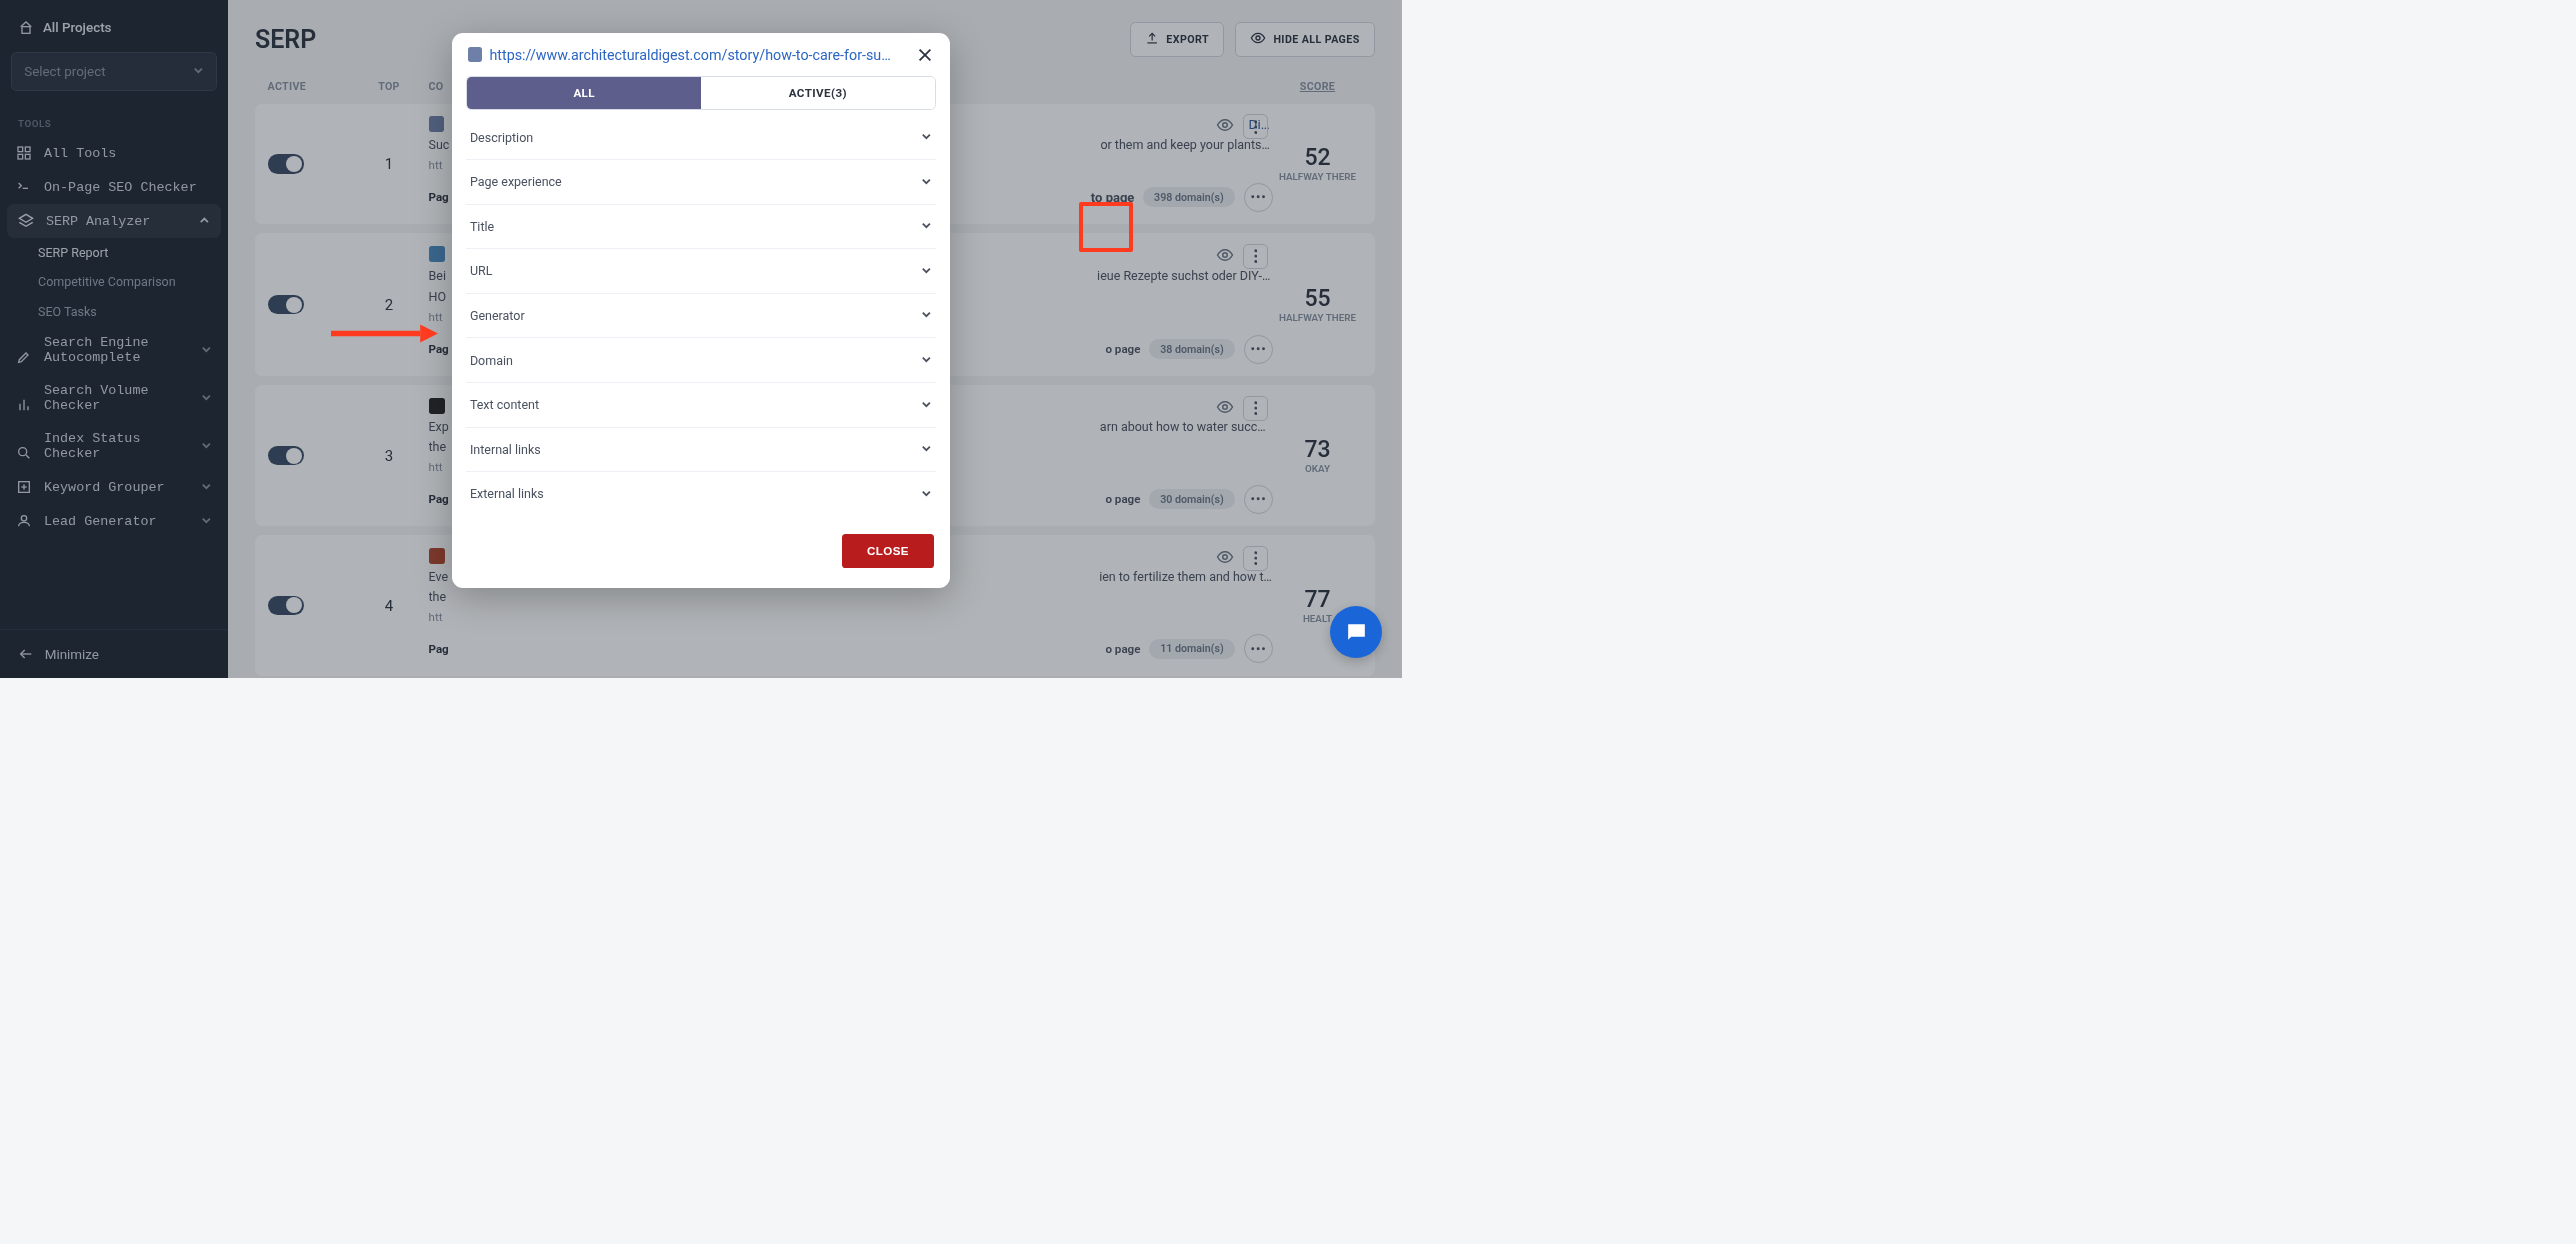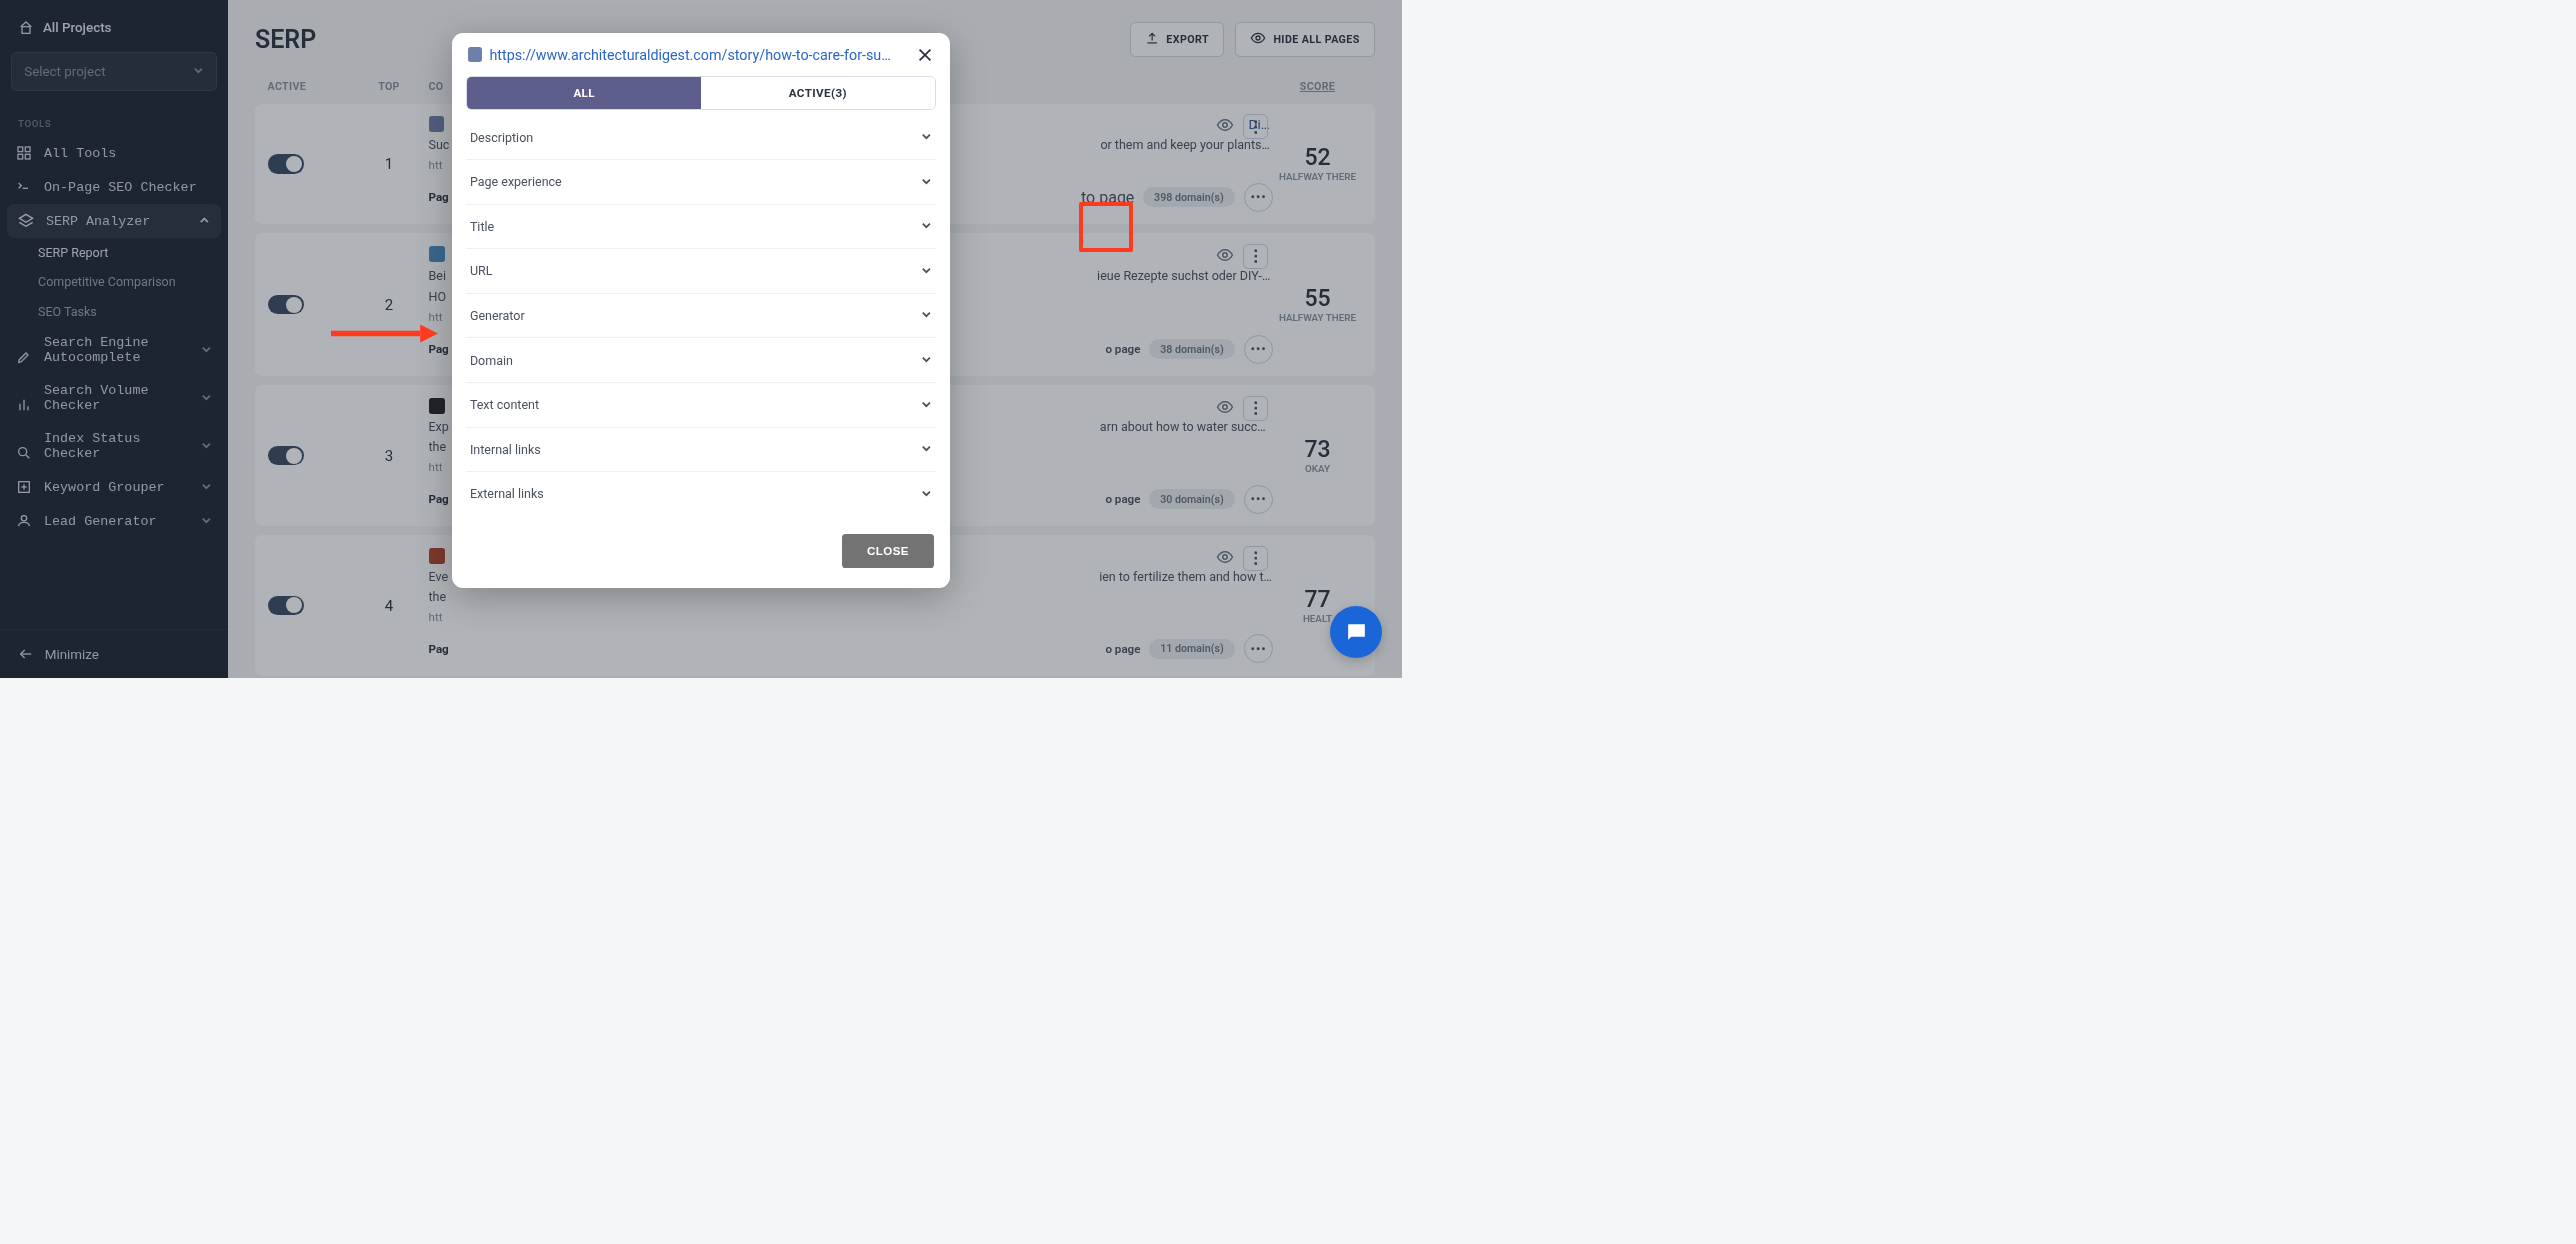--- a/index.html
+++ b/index.html
@@ -324,21 +324,21 @@
   font-size: 12.5px;
   color: #4a5260;
   cursor: pointer;
 }
 .modal-footer {
   display: flex;
   justify-content: flex-end;
   padding: 18px 16px 19.7px;
 }
 .btn-close {
-  background: #737373;
+  background: #b91c1c;
   color: #fff;
   font-weight: 700;
   font-size: 11.6px;
   letter-spacing: 0.4px;
   border: none;
   border-radius: 3.6px;
   padding: 10.7px 25px;
   cursor: pointer;
 }
 
@@ -584,21 +584,21 @@
       <div class="result-comp">
         <div class="comp-title-row">
           <span class="favicon" style="background:#6e7fa8"></span>
           <span class="comp-title"><span style="visibility:hidden">xxxxxxxxxxxxxxxxxxxxxxxxxxxxxxxxxxxxxxxxxxxxxxxxxxxxxxxxxxxxxxxxxxxxxxxxxxxxxxxxxxxxxxxxxxxxxxxxxxxxxxxxxxxxxxxxxxxxxxxx</span><span>Digest</span></span>
         </div>
         <div class="comp-snippet"><span>Suc</span><span style="visibility:hidden">xxxxxxxxxxxxxxxxxxxxxxxxxxxxxxxxxxxxxxxxxxxxxxxxxxxxxxxxxxxxxxxxxxxxxxxxxxxxxxxxxxxxxxxxxxxxxxxxxxxxxxxxx</span><span>or them and keep your plants alive and thriving</span></div>
         <div class="comp-url">htt</div>
         <div class="comp-footer">
           <span class="footer-label">Pag</span>
           <span style="flex:1"></span>
-          <span style="font-size:16px;color:#4a5260;font-weight:400"> to page</span>
+          <span style="font-size:13px;color:#4a5260;font-weight:700"> to page</span>
           <span class="badge-pill">398 domain(s)</span>
           <div class="triple-dot">
             <svg width="14.3" height="3.6" viewBox="0 0 16 4">
                 <circle cx="2" cy="2" r="1.6" fill="#4a5260"></circle>
                 <circle cx="8" cy="2" r="1.6" fill="#4a5260"></circle>
                 <circle cx="14" cy="2" r="1.6" fill="#4a5260"></circle>
               </svg>
           </div>
         </div>
       </div>

